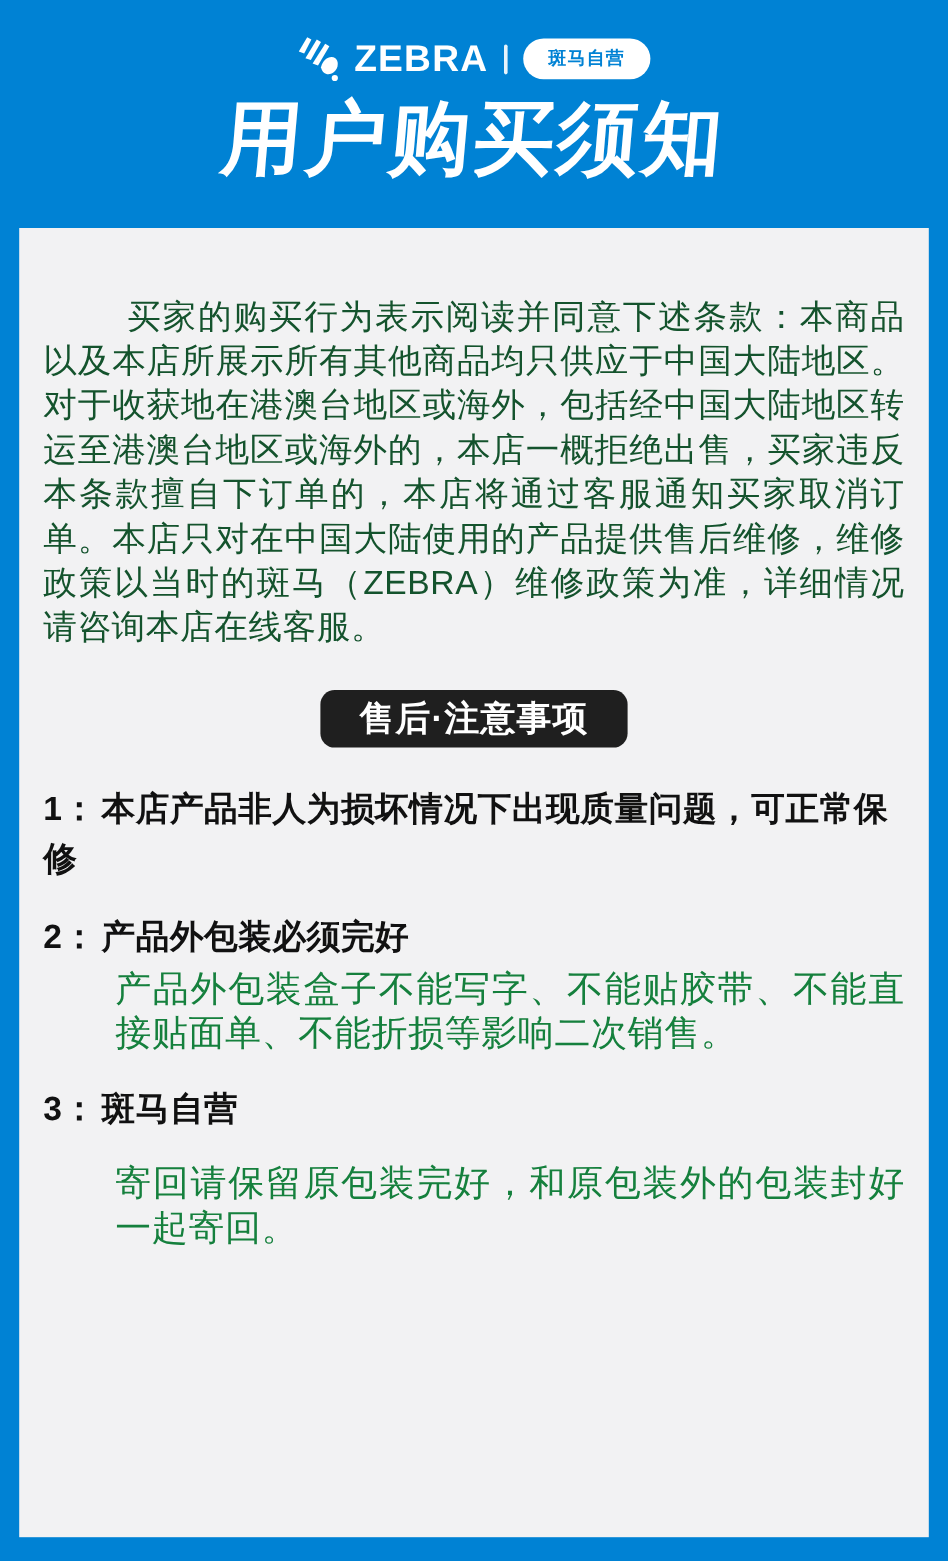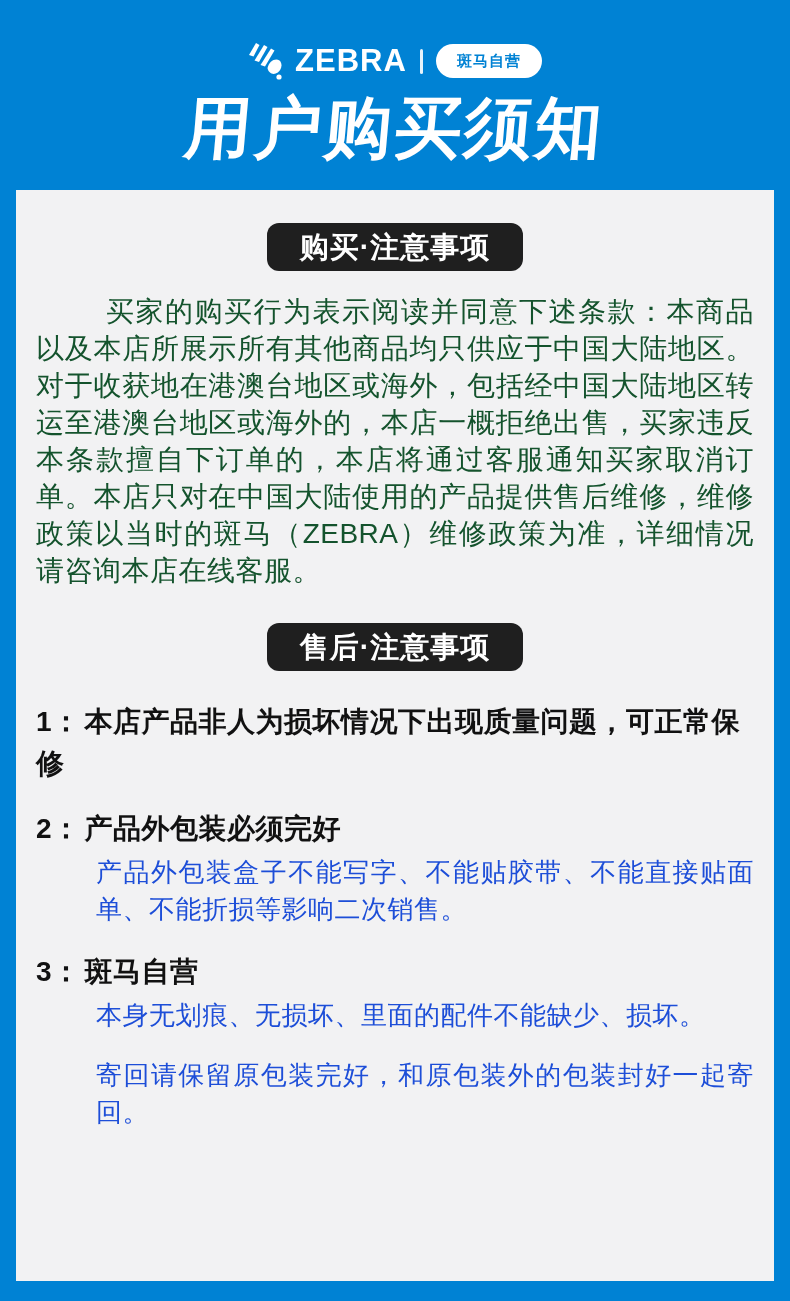--- a/index.html
+++ b/index.html
@@ -5,21 +5,21 @@
   html,body{margin:0;padding:0;}
   body{
     width:790px;height:1301px;overflow:hidden;position:relative;
     background:#0082D4;
     font-family:"Liberation Sans","DejaVu Sans",sans-serif;
     -webkit-font-smoothing:antialiased;
   }
   .page{position:absolute;inset:0;}
 
   
-  .header{padding-top:43px;text-align:center;}
+  .header{padding-top:31px;text-align:center;}
   .brand-row{display:flex;align-items:center;justify-content:center;gap:13px;height:36px;}
   .zebra-icon{display:inline-flex;align-items:flex-end;}
   .brand-text{
     color:#fff;font-weight:bold;font-size:31px;letter-spacing:1px;line-height:36px;
   }
   .brand-divider{width:3px;height:25px;background:rgba(255,255,255,.9);border-radius:2px;}
   .brand-pill{
     background:#fff;color:#0082D4;font-weight:bold;font-size:15px;
     line-height:34px;padding:0 21px;border-radius:17px;letter-spacing:1px;
   }
@@ -48,21 +48,21 @@
 
   
   .rules{margin-top:30px;}
   .rule{margin-top:23px;}
   .rule:first-child{margin-top:0;}
   .rule-heading{
     color:#111;font-size:28px;font-weight:bold;line-height:42px;letter-spacing:.5px;
   }
   .rule-number{margin-right:4px;}
   .rule-desc{
-    margin:4px 0 0 60px;color:#1d4ed8;font-size:26px;line-height:37px;
+    margin:4px 0 0 60px;color:#15803d;font-size:30px;line-height:37px;
     text-align:justify;letter-spacing:.5px;
   }
 </style>
 </head>
 <body>
 
 <div class="page">
 
   <header class="header">
     <div class="brand-row">
@@ -79,21 +79,20 @@
       </span>
       <span class="brand-text">ZEBRA</span>
       <span class="brand-divider"></span>
       <span class="brand-pill">斑马自营</span>
     </div>
     <h1 class="title">用户购买须知</h1>
   </header>
 
   <main class="card">
 
-    <div class="badge">购买·注意事项</div>
     <p class="para">买家的购买行为表示阅读并同意下述条款：本商品以及本店所展示所有其他商品均只供应于中国大陆地区。对于收获地在港澳台地区或海外，包括经中国大陆地区转运至港澳台地区或海外的，本店一概拒绝出售，买家违反本条款擅自下订单的，本店将通过客服通知买家取消订单。本店只对在中国大陆使用的产品提供售后维修，维修政策以当时的斑马（ZEBRA）维修政策为准，详细情况请咨询本店在线客服。</p>
 
     <div class="badge badge-2">售后·注意事项</div>
 
     <section class="rules">
 
       <div class="rule">
         <div class="rule-heading">
           <span class="rule-number">1：</span><span>本店产品非人为损坏情况下出现质量问题，可正常保修</span>
         </div>
@@ -103,21 +102,20 @@
         <div class="rule-heading">
           <span class="rule-number">2：</span><span>产品外包装必须完好</span>
         </div>
         <p class="rule-desc">产品外包装盒子不能写字、不能贴胶带、不能直接贴面单、不能折损等影响二次销售。</p>
       </div>
 
       <div class="rule">
         <div class="rule-heading">
           <span class="rule-number">3：</span><span>斑马自营</span>
         </div>
-        <p class="rule-desc">本身无划痕、无损坏、里面的配件不能缺少、损坏。</p>
       </div>
 
       <div class="rule">
         <p class="rule-desc">寄回请保留原包装完好，和原包装外的包装封好一起寄回。</p>
       </div>
 
     </section>
 
   </main>
 </div>

